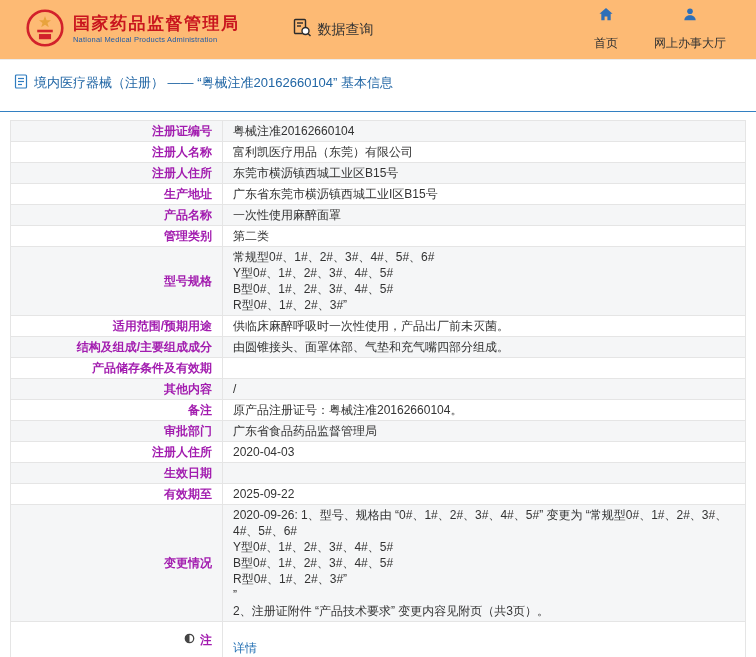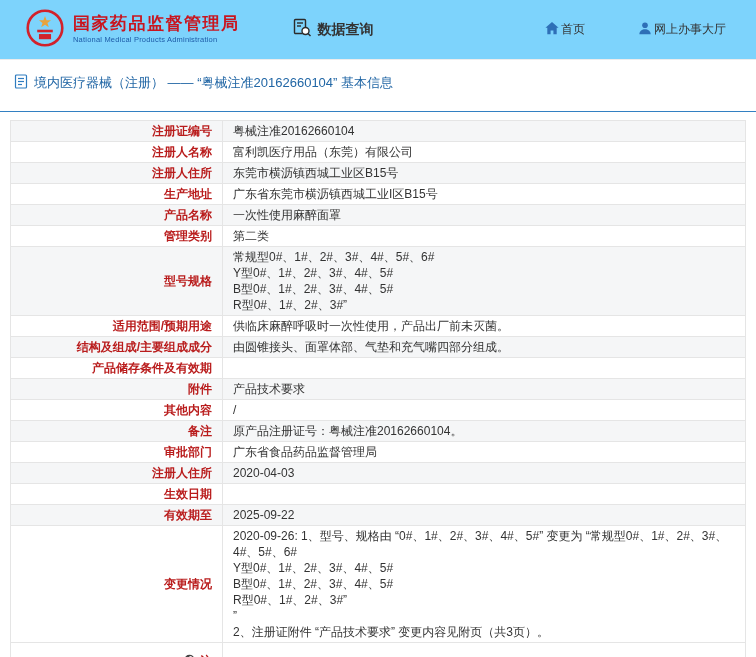--- a/index.html
+++ b/index.html
@@ -1,39 +1,39 @@
 <!DOCTYPE html>
 <html><head>
 <meta charset="utf-8">
 <style>
   * { box-sizing: border-box; margin: 0; padding: 0; }
   html,body { width: 756px; height: 657px; overflow: hidden; background: #fff;
     font-family: "Liberation Sans", "DejaVu Sans", sans-serif; color: #333; }
 
   
   .header { display: flex; align-items: center; height: 60px; padding: 0 20px 0 26px;
-    border-bottom: 1px solid #ececec; background: #7dd3fc; }
+    border-bottom: 1px solid #ececec; background: #fdba74; }
   .logo { display: flex; align-items: center; gap: 9px; cursor: pointer; }
   .logo-cn { font-size: 17px; font-weight: bold; color: #c9151e; letter-spacing: 1.5px; line-height: 1.1; }
   .logo-en { font-size: 7.5px; color: #1e5ca8; margin-top: 2px; letter-spacing: .2px; }
-  .nav-query { display: flex; align-items: center; gap: 6px; font-size: 14px; font-weight: bold;
+  .nav-query { display: flex; align-items: center; gap: 6px; font-size: 14px; font-weight: normal;
     margin-left: 52px; cursor: pointer; }
   .nav-right { margin-left: auto; display: flex; gap: 36px; padding-right: 10px; }
-  .nav-item { display: flex; flex-direction: row; align-items: center; gap: 1px;
-    font-size: 12px; color: #333; cursor: pointer; text-decoration: none; margin-left: 16px; }
+  .nav-item { display: flex; flex-direction: column; align-items: center; gap: 10px;
+    font-size: 12px; color: #333; cursor: pointer; text-decoration: none; }
 
   
   .crumb-bar { display: flex; align-items: center; gap: 6px; padding: 14px 0 19px 14px;
     border-bottom: 1px solid #3380c2; font-size: 13px; color: #2166a5; }
 
   
   .info-table { width: 736px; margin: 8px 10px 0 10px; border-collapse: collapse; font-size: 12px; }
   .info-table th, .info-table td { border: 1px solid #e5e5e5; padding: 2px 10px;
     line-height: 16px; vertical-align: middle; }
-  .info-table th { width: 212px; text-align: right; font-weight: 600; color: #b91c1c; white-space: nowrap; }
+  .info-table th { width: 212px; text-align: right; font-weight: 600; color: #a21caf; white-space: nowrap; }
   .info-table td { text-align: left; white-space: pre-line; }
   .info-table td:empty::before { content: "\a0"; }
   #info-tbody tr:nth-child(odd) { background: #f5f6f7; }
   .detail-link { color: #2470b3; cursor: pointer; text-decoration: none; }
   .note-cell { display: inline-flex; align-items: center; gap: 5px; }
 </style>
 </head>
 <body>
 
 <div class="header">
@@ -146,24 +146,20 @@
   <tr>
     <th>结构及组成/主要组成成分</th>
     <td>由圆锥接头、面罩体部、气垫和充气嘴四部分组成。</td>
   </tr>
 
   <tr>
     <th>产品储存条件及有效期</th>
     <td></td>
   </tr>
 
-  <tr>
-    <th>附件</th>
-    <td>产品技术要求</td>
-  </tr>
 
   <tr>
     <th>其他内容</th>
     <td>/</td>
   </tr>
 
   <tr>
     <th>备注</th>
     <td>原产品注册证号：粤械注准20162660104。</td>
   </tr>

